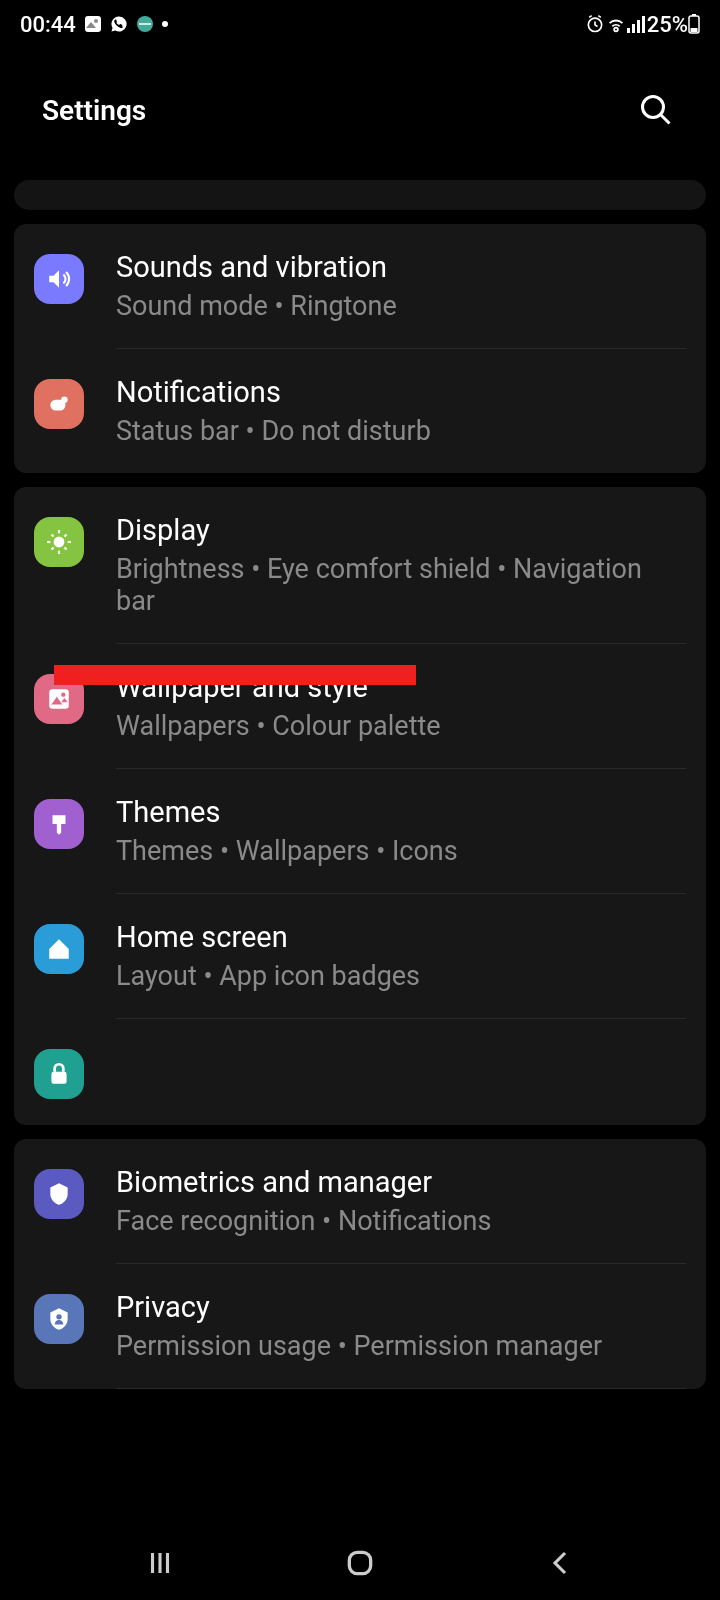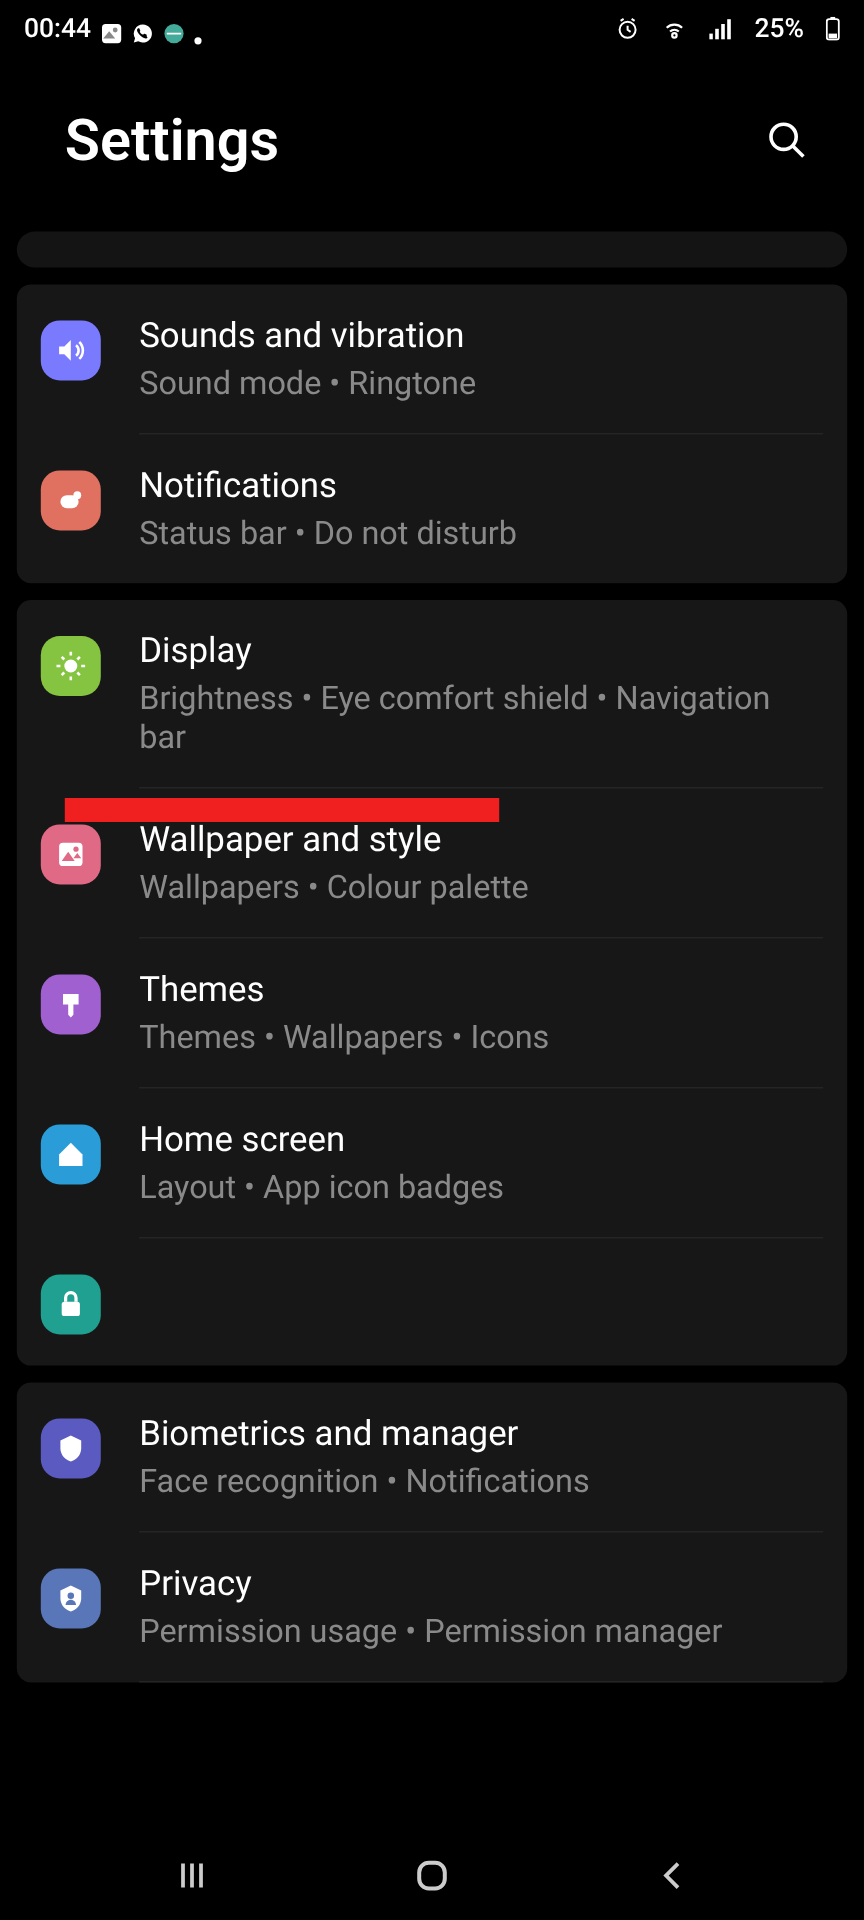--- a/index.html
+++ b/index.html
@@ -14,35 +14,34 @@
     }
     .status-bar {
       height: 48px;
       display: flex;
       justify-content: space-between;
       align-items: center;
       padding: 0 20px;
       font-size: 22px;
       font-weight: 500;
     }
-    .status-left { display: flex; align-items: flex-end; gap: 8px; }
-    .status-right { display: flex; align-items: center; gap: 18px; }
+    .status-left { display: flex; align-items: center; gap: 8px; }
+    .status-right { display: flex; align-items: center; gap: 0; }
     .status-dot { width: 6px; height: 6px; background: #fff; border-radius: 50%; }
     
     .header {
       display: flex;
       justify-content: space-between;
       align-items: center;
       padding: 40px 42px 40px 42px;
     }
     .header-title {
-      font-size: 48px;
+      font-size: 28px;
       font-weight: 600;
       color: #fff;
-      margin-left: 12px;
     }
     .search-btn {
       width: 44px;
       height: 44px;
       display: flex;
       align-items: center;
       justify-content: center;
     }
     
     .search-bar {

